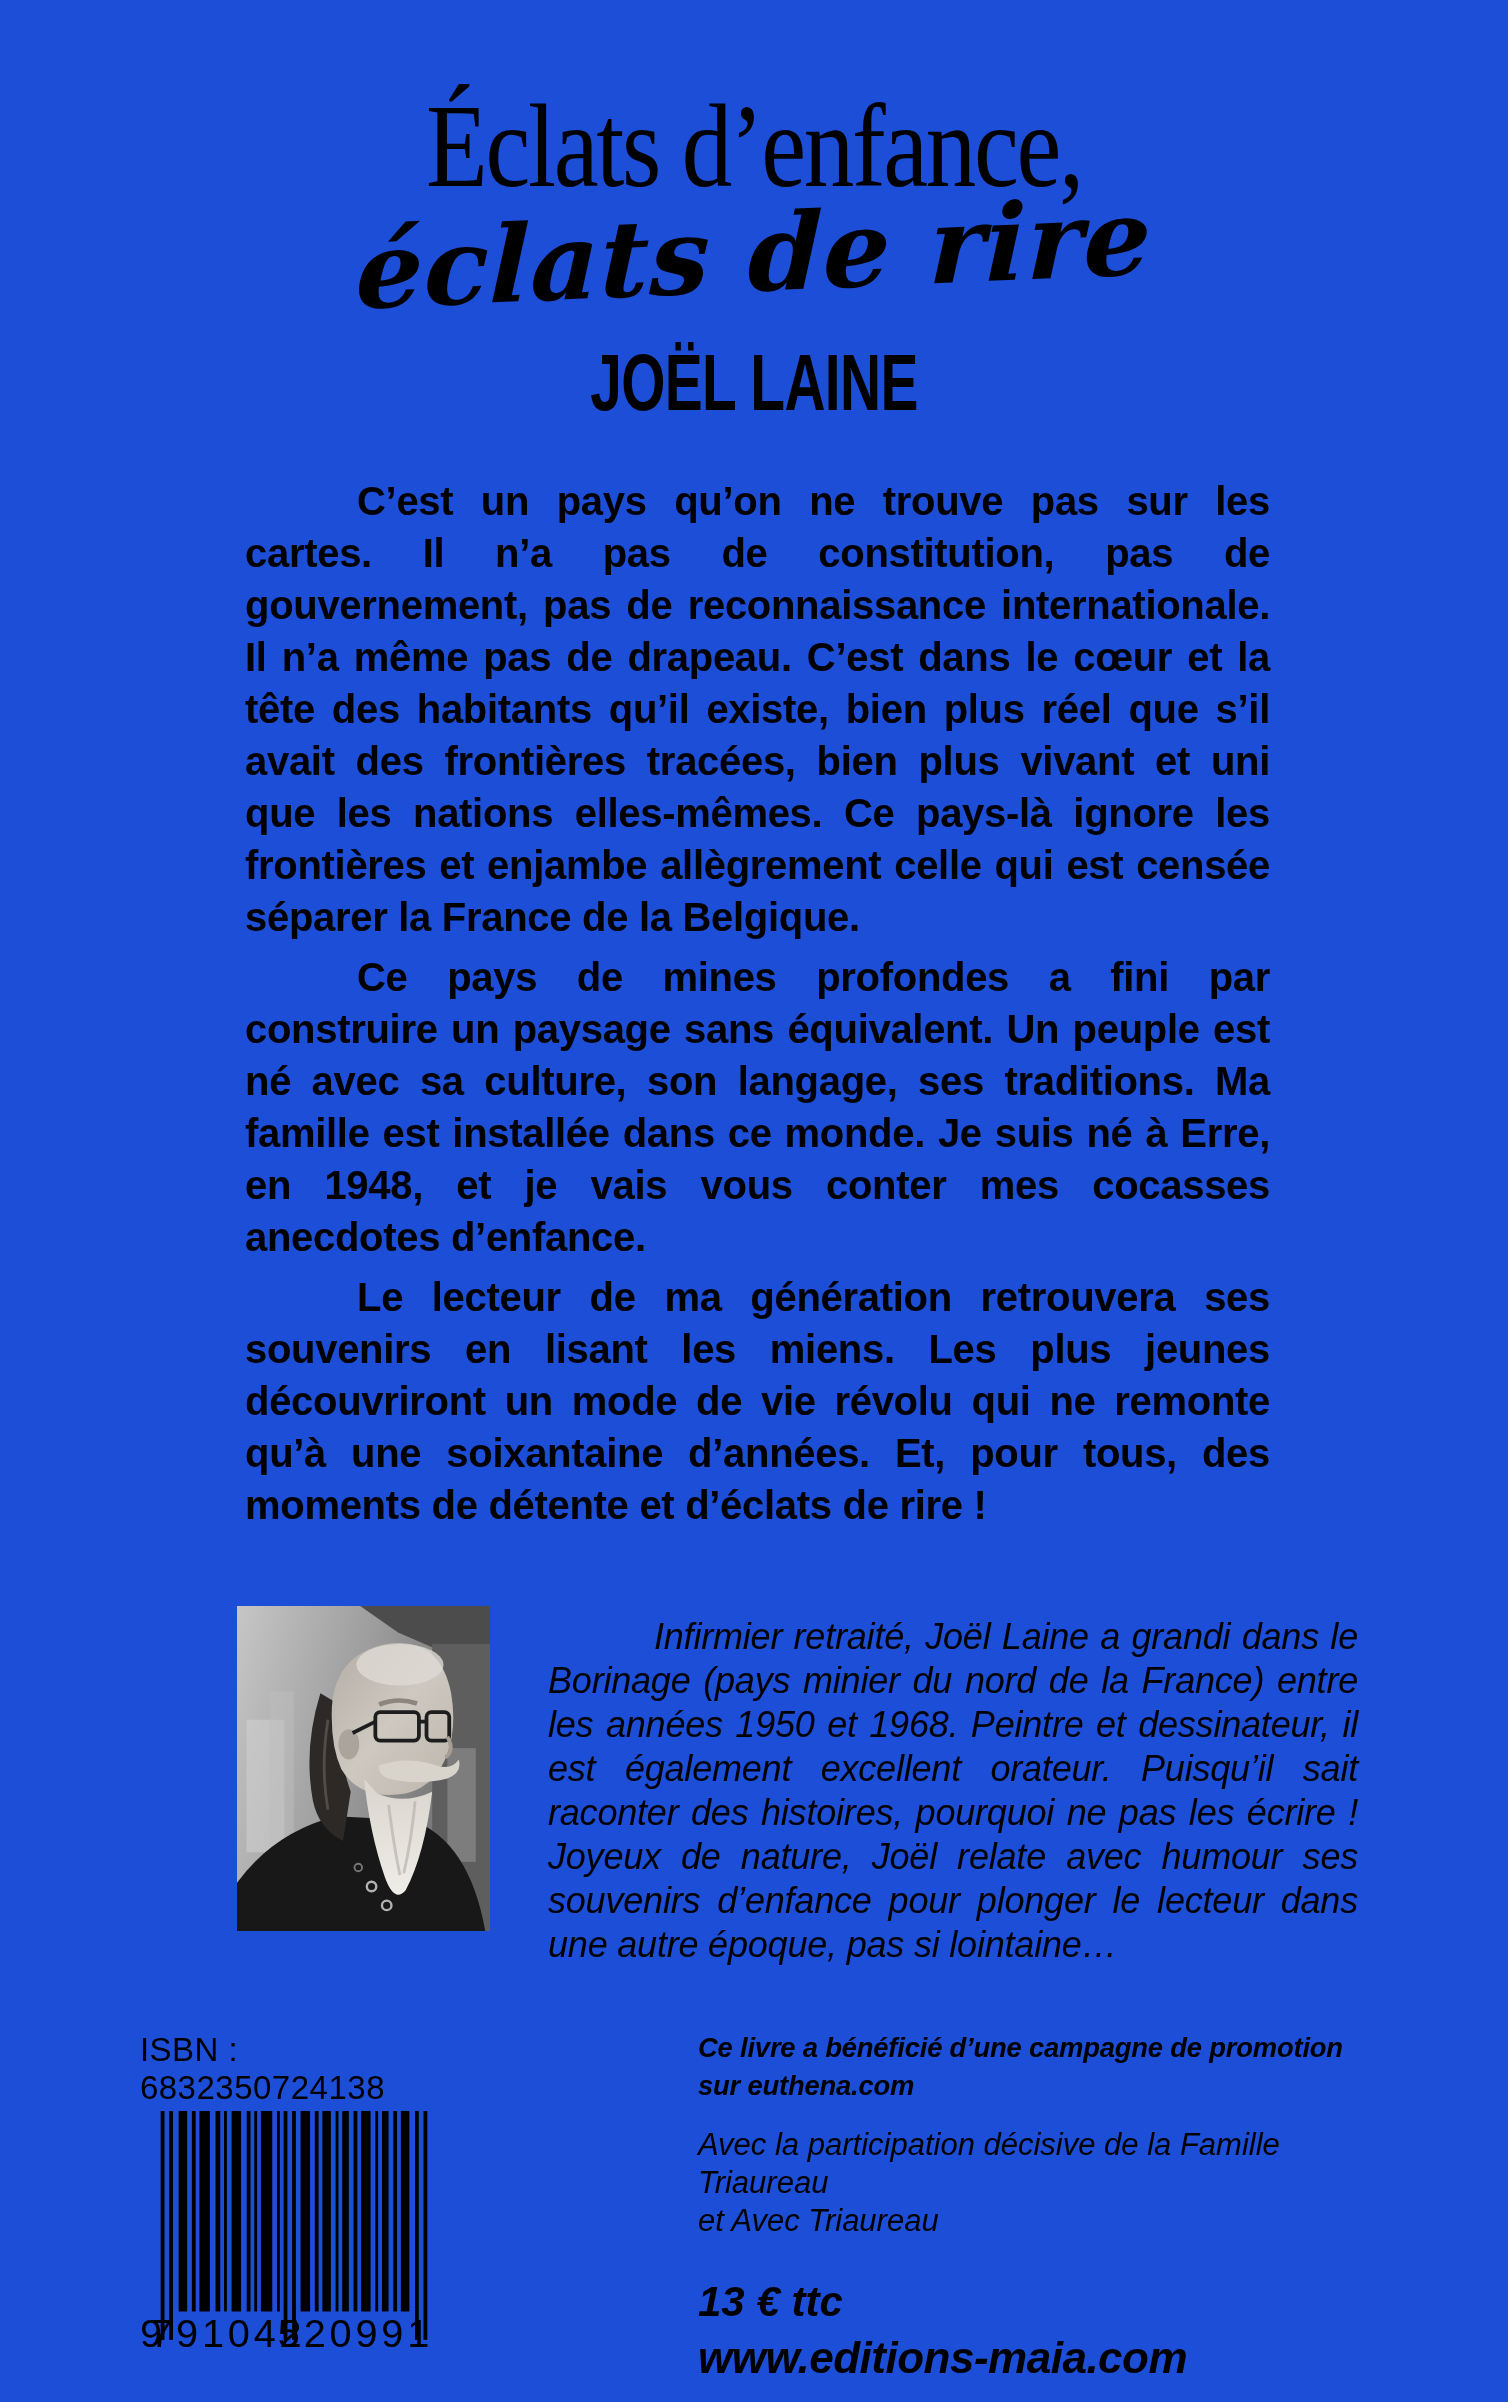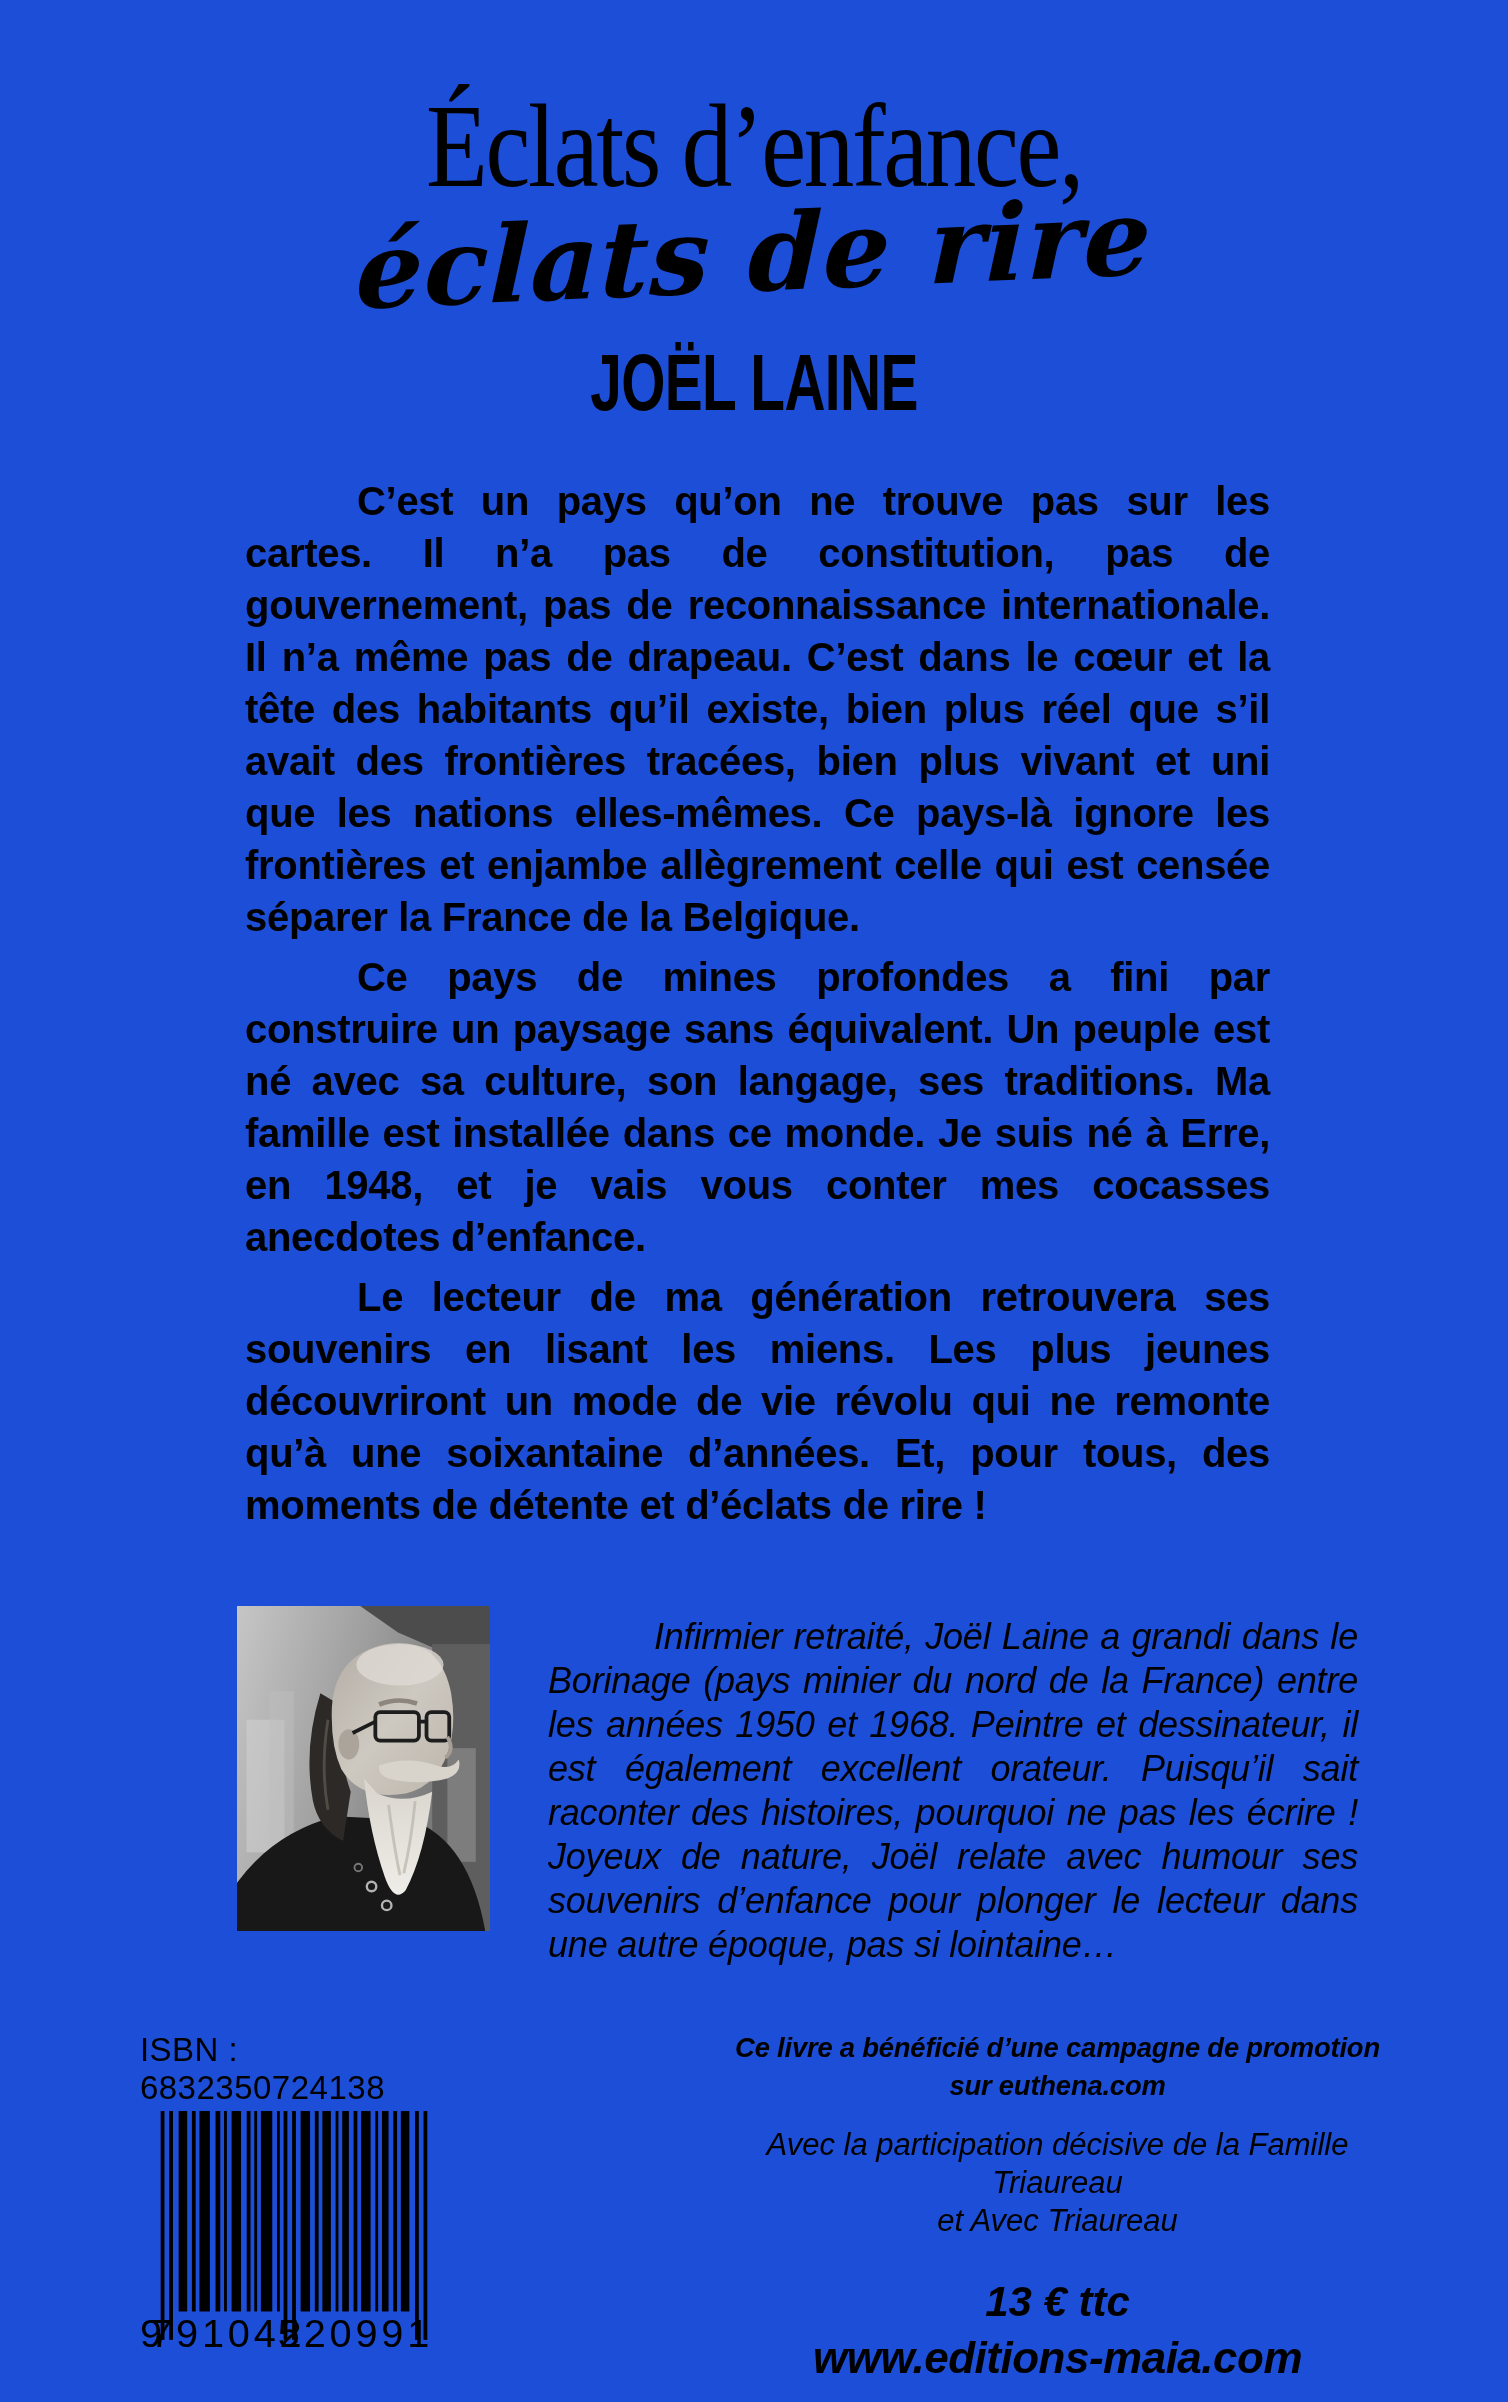--- a/index.html
+++ b/index.html
@@ -59,21 +59,21 @@
   }
 
   
   .isbn-block{position:absolute;top:2031px;left:138px;width:295px;}
   .isbn-label{font-size:33px;line-height:38px;letter-spacing:0.5px;margin:0 0 3.8px 1.9px;}
   .barcode-svg{display:block;}
 
   
   .footer-right{
     position:absolute;top:2029px;right:91px;width:719px;
-    text-align:center;
+    text-align:left;
   }
   .promo-line{
     font-size:27.4px;line-height:38px;
     font-weight:700;font-style:italic;
     letter-spacing:-0.2px;
   }
   .participation{margin-top:21px;}
   .participation-line{
     font-size:31px;line-height:38px;
     font-style:italic;

